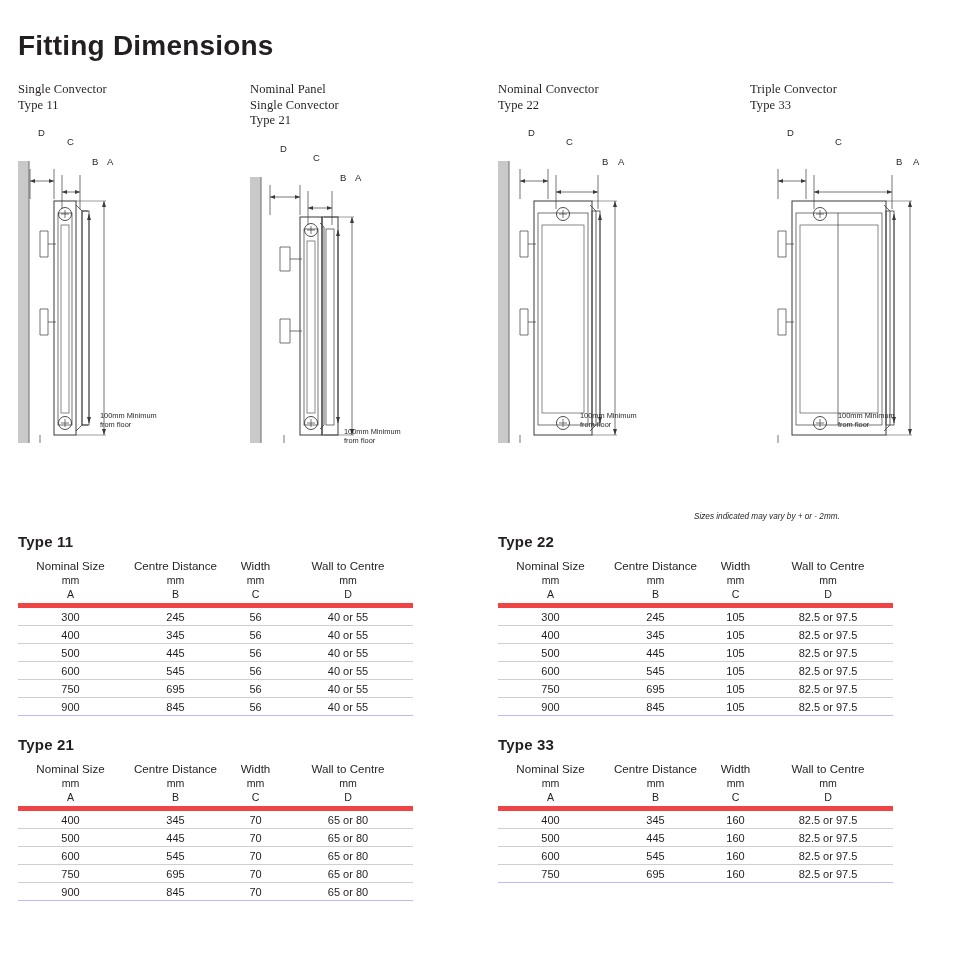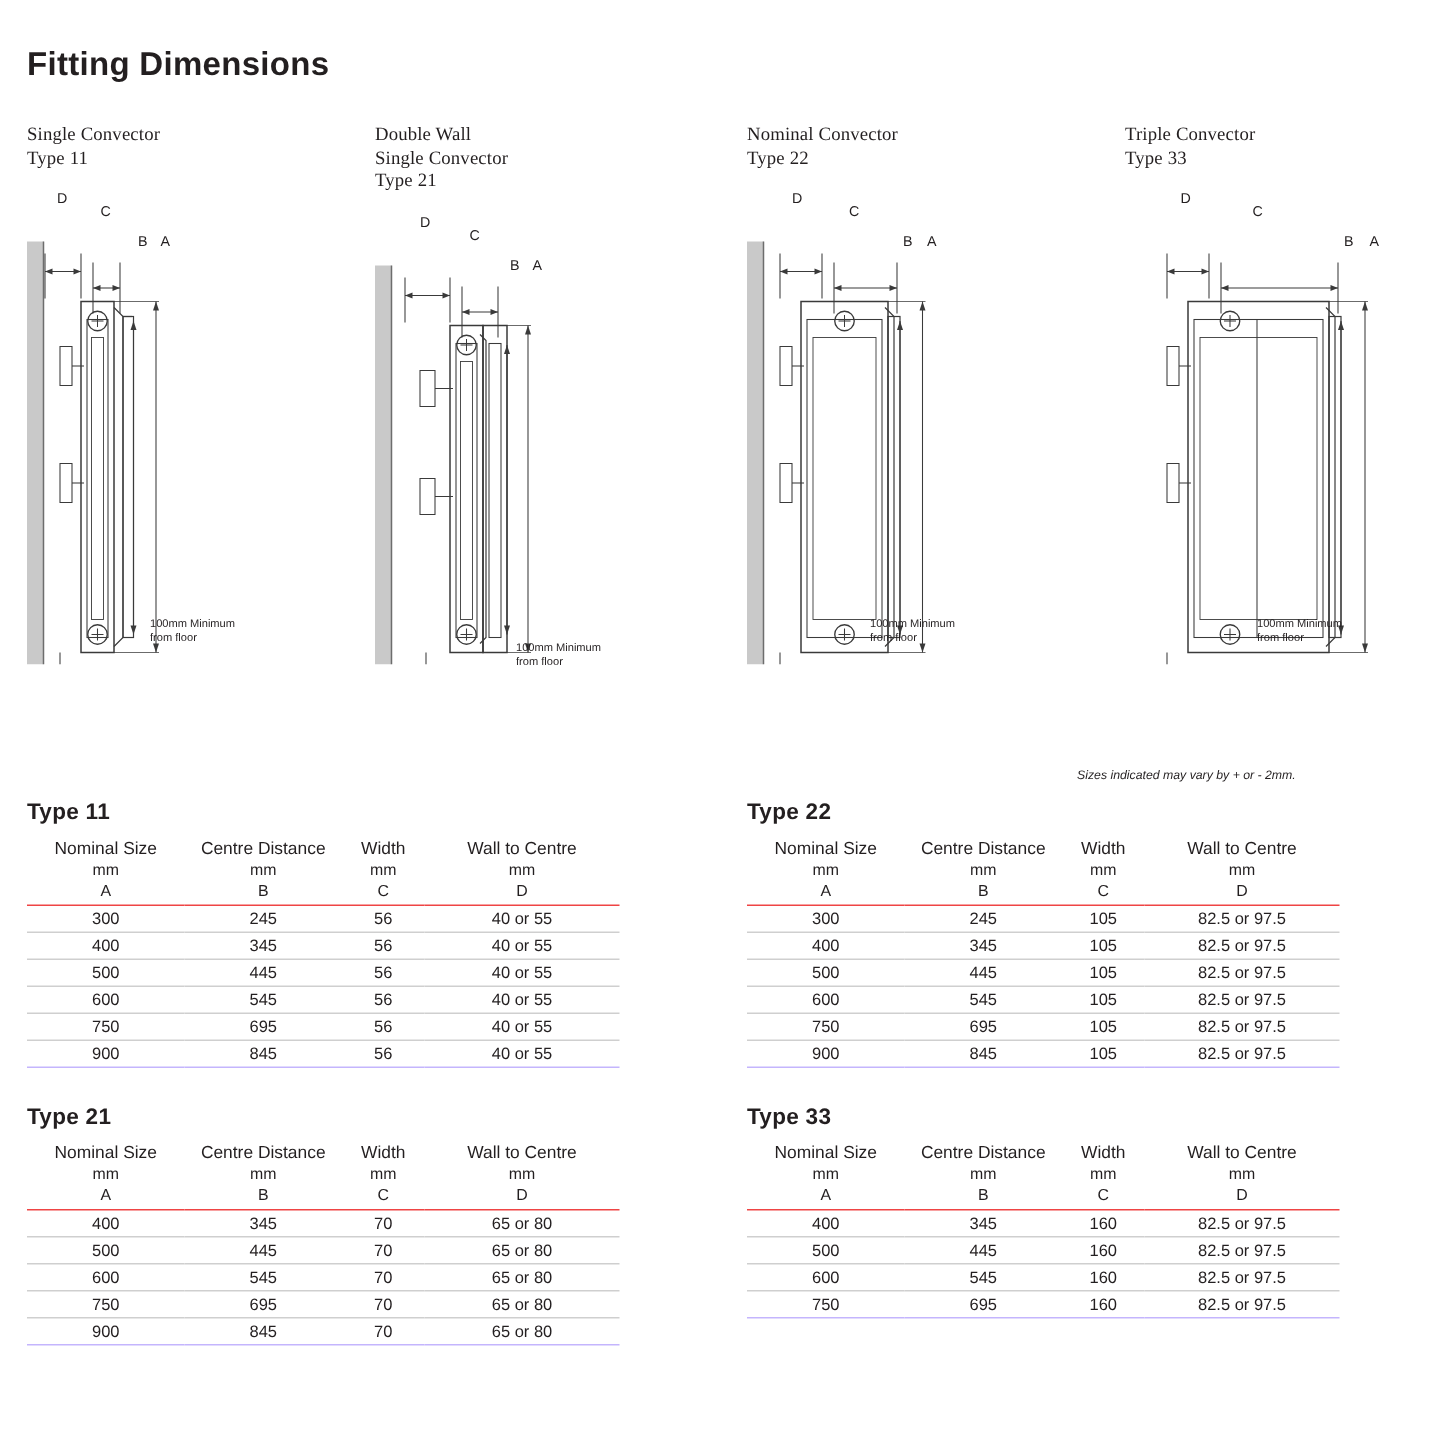--- a/index.html
+++ b/index.html
@@ -17,21 +17,21 @@
   }
   .page {
     position: absolute;
     left: 0; top: 0;
     width: 960px; height: 960px;
   }
   .title {
     position: absolute;
     left: 18px;
     top: 30px;
-    font-size: 22px;
+    font-size: 28px;
     font-weight: bold;
     letter-spacing: 0.2px;
   }
 
   
   .diagram-col {
     position: absolute;
     top: 82px;
     width: 240px;
   }
@@ -55,21 +55,21 @@
 
   .note {
     font-size: 7.4px;
     line-height: 9px;
     color: #231f20;
     margin-left: 44px;
   }
 
   .vary-note {
     position: absolute;
-    left: 718px;
+    left: 694px;
     top: 512px;
     font-size: 8.2px;
     font-style: italic;
     color: #231f20;
   }
 
   
   .table-block {
     position: absolute;
     width: 395px;
@@ -108,21 +108,21 @@
   table.dim th.h3 {
     font-size: 10.6px;
     padding-bottom: 2px;
   }
   table.dim tbody tr td {
     border-top: 1px solid #cfcfcf;
     border-bottom: 1px solid #cfcfcf;
     height: 17px;
     font-size: 11px;
   }
-  table.dim tbody tr:first-child td { border-top: 1px solid #ef4444; }
+  table.dim tbody tr:first-child td { border-top: 5px solid #ef4444; }
   table.dim tbody tr:last-child td { border-bottom: 1px solid #c4b5fd; }
   .col-a { width: 105px; }
   .col-b { width: 105px; }
   .col-c { width: 55px; }
   .col-d { width: 130px; }
 </style>
 </head>
 <body>
 
 <div class="page">
@@ -192,21 +192,21 @@
       <div style="position:absolute;left:89px;top:43px;font-size:9.5px;">A</div>
       <div class="note" style="position:absolute;left:38px;top:298px;">
         <div>100mm Minimum</div>
         <div>from floor</div>
       </div>
     </div>
   </div>
 
   <div class="diagram-col dcol-2">
     <div class="dtitle">
-      <div>Double Wall</div>
+      <div>Nominal Panel</div>
       <div>Single Convector</div>
       <div>Type 21</div>
     </div>
     <div class="fig" style="margin-top:-16px;">
       <svg width="240" height="330" viewBox="0 0 240 330">
         <rect x="0" y="64" width="11" height="266" fill="#c9c9c9"></rect>
         <line x1="11" y1="64" x2="11" y2="330" stroke="#6d6d6d" stroke-width="1"></line>
 
         <line x1="20" y1="72" x2="20" y2="102" stroke="#3a3a3a" stroke-width="0.7"></line>
         <line x1="50" y1="72" x2="50" y2="102" stroke="#3a3a3a" stroke-width="0.7"></line>

